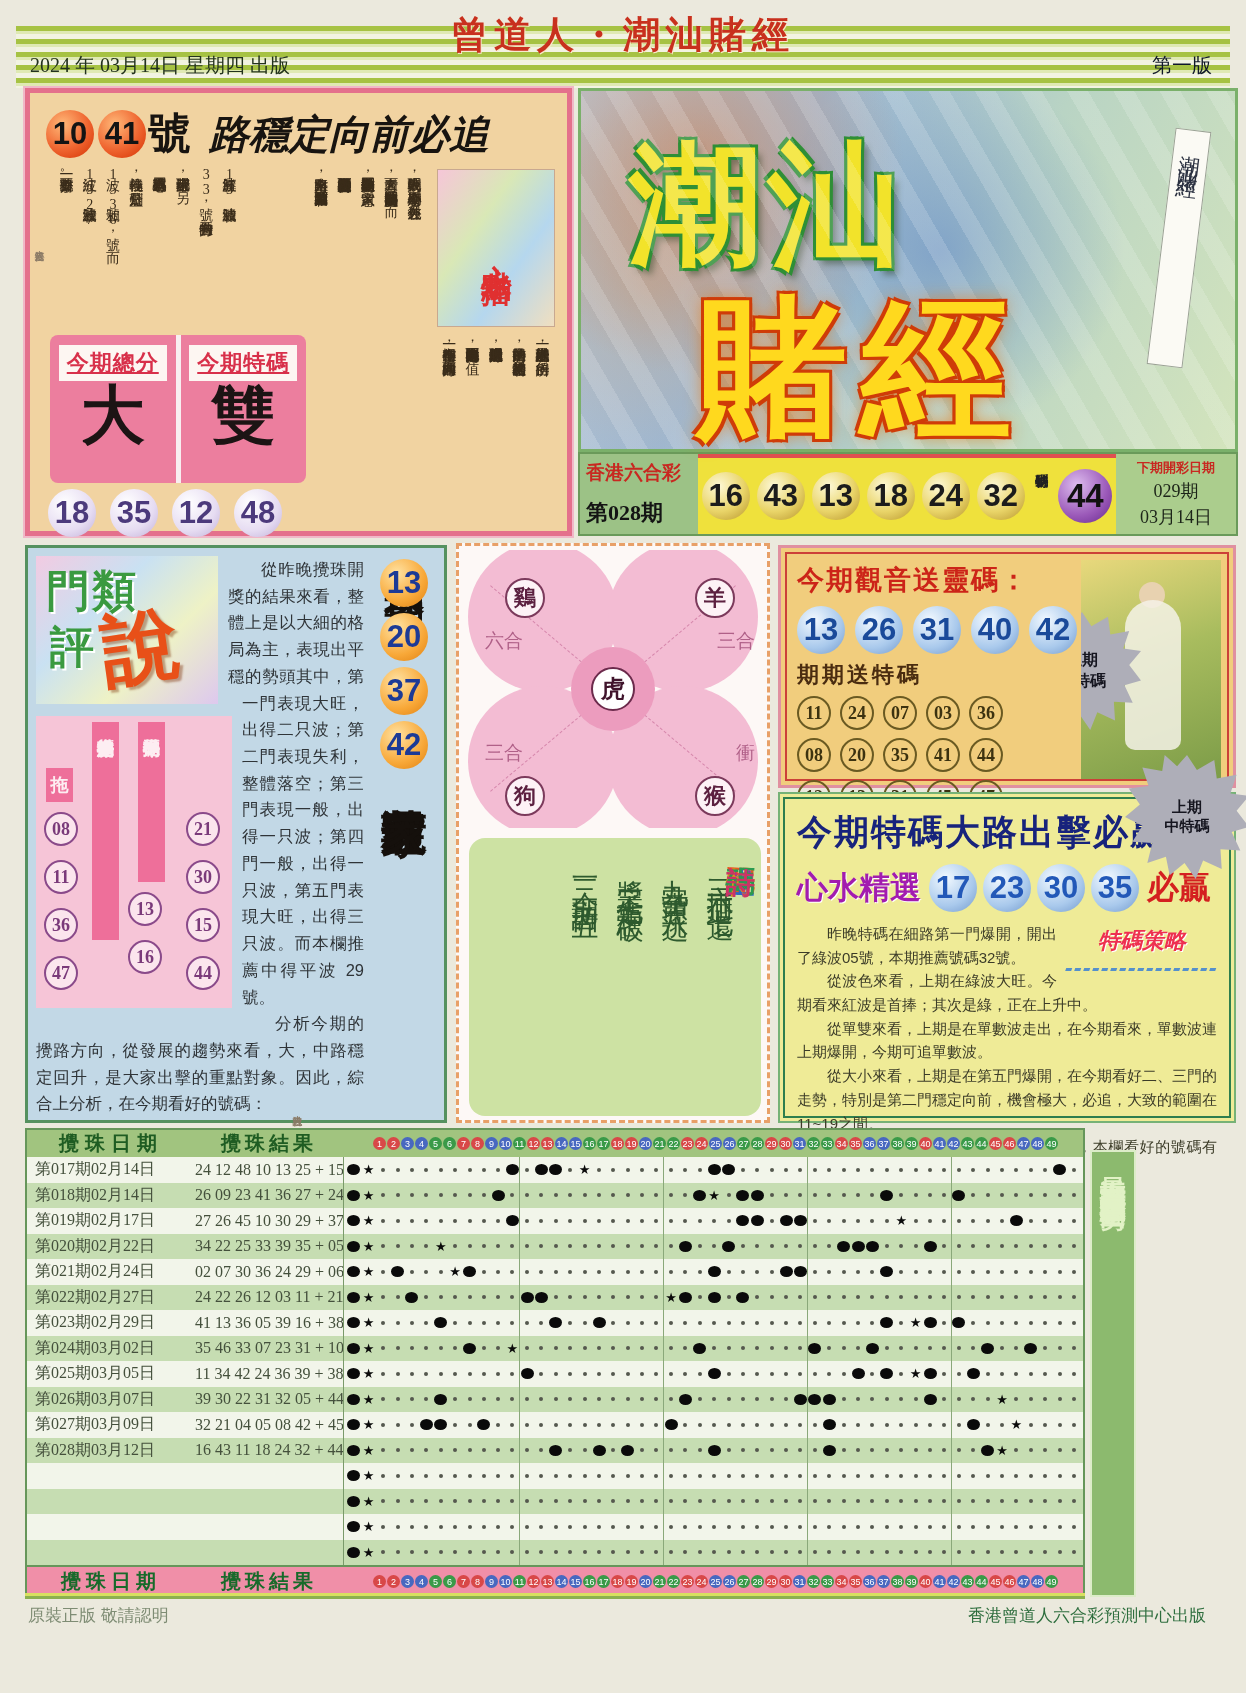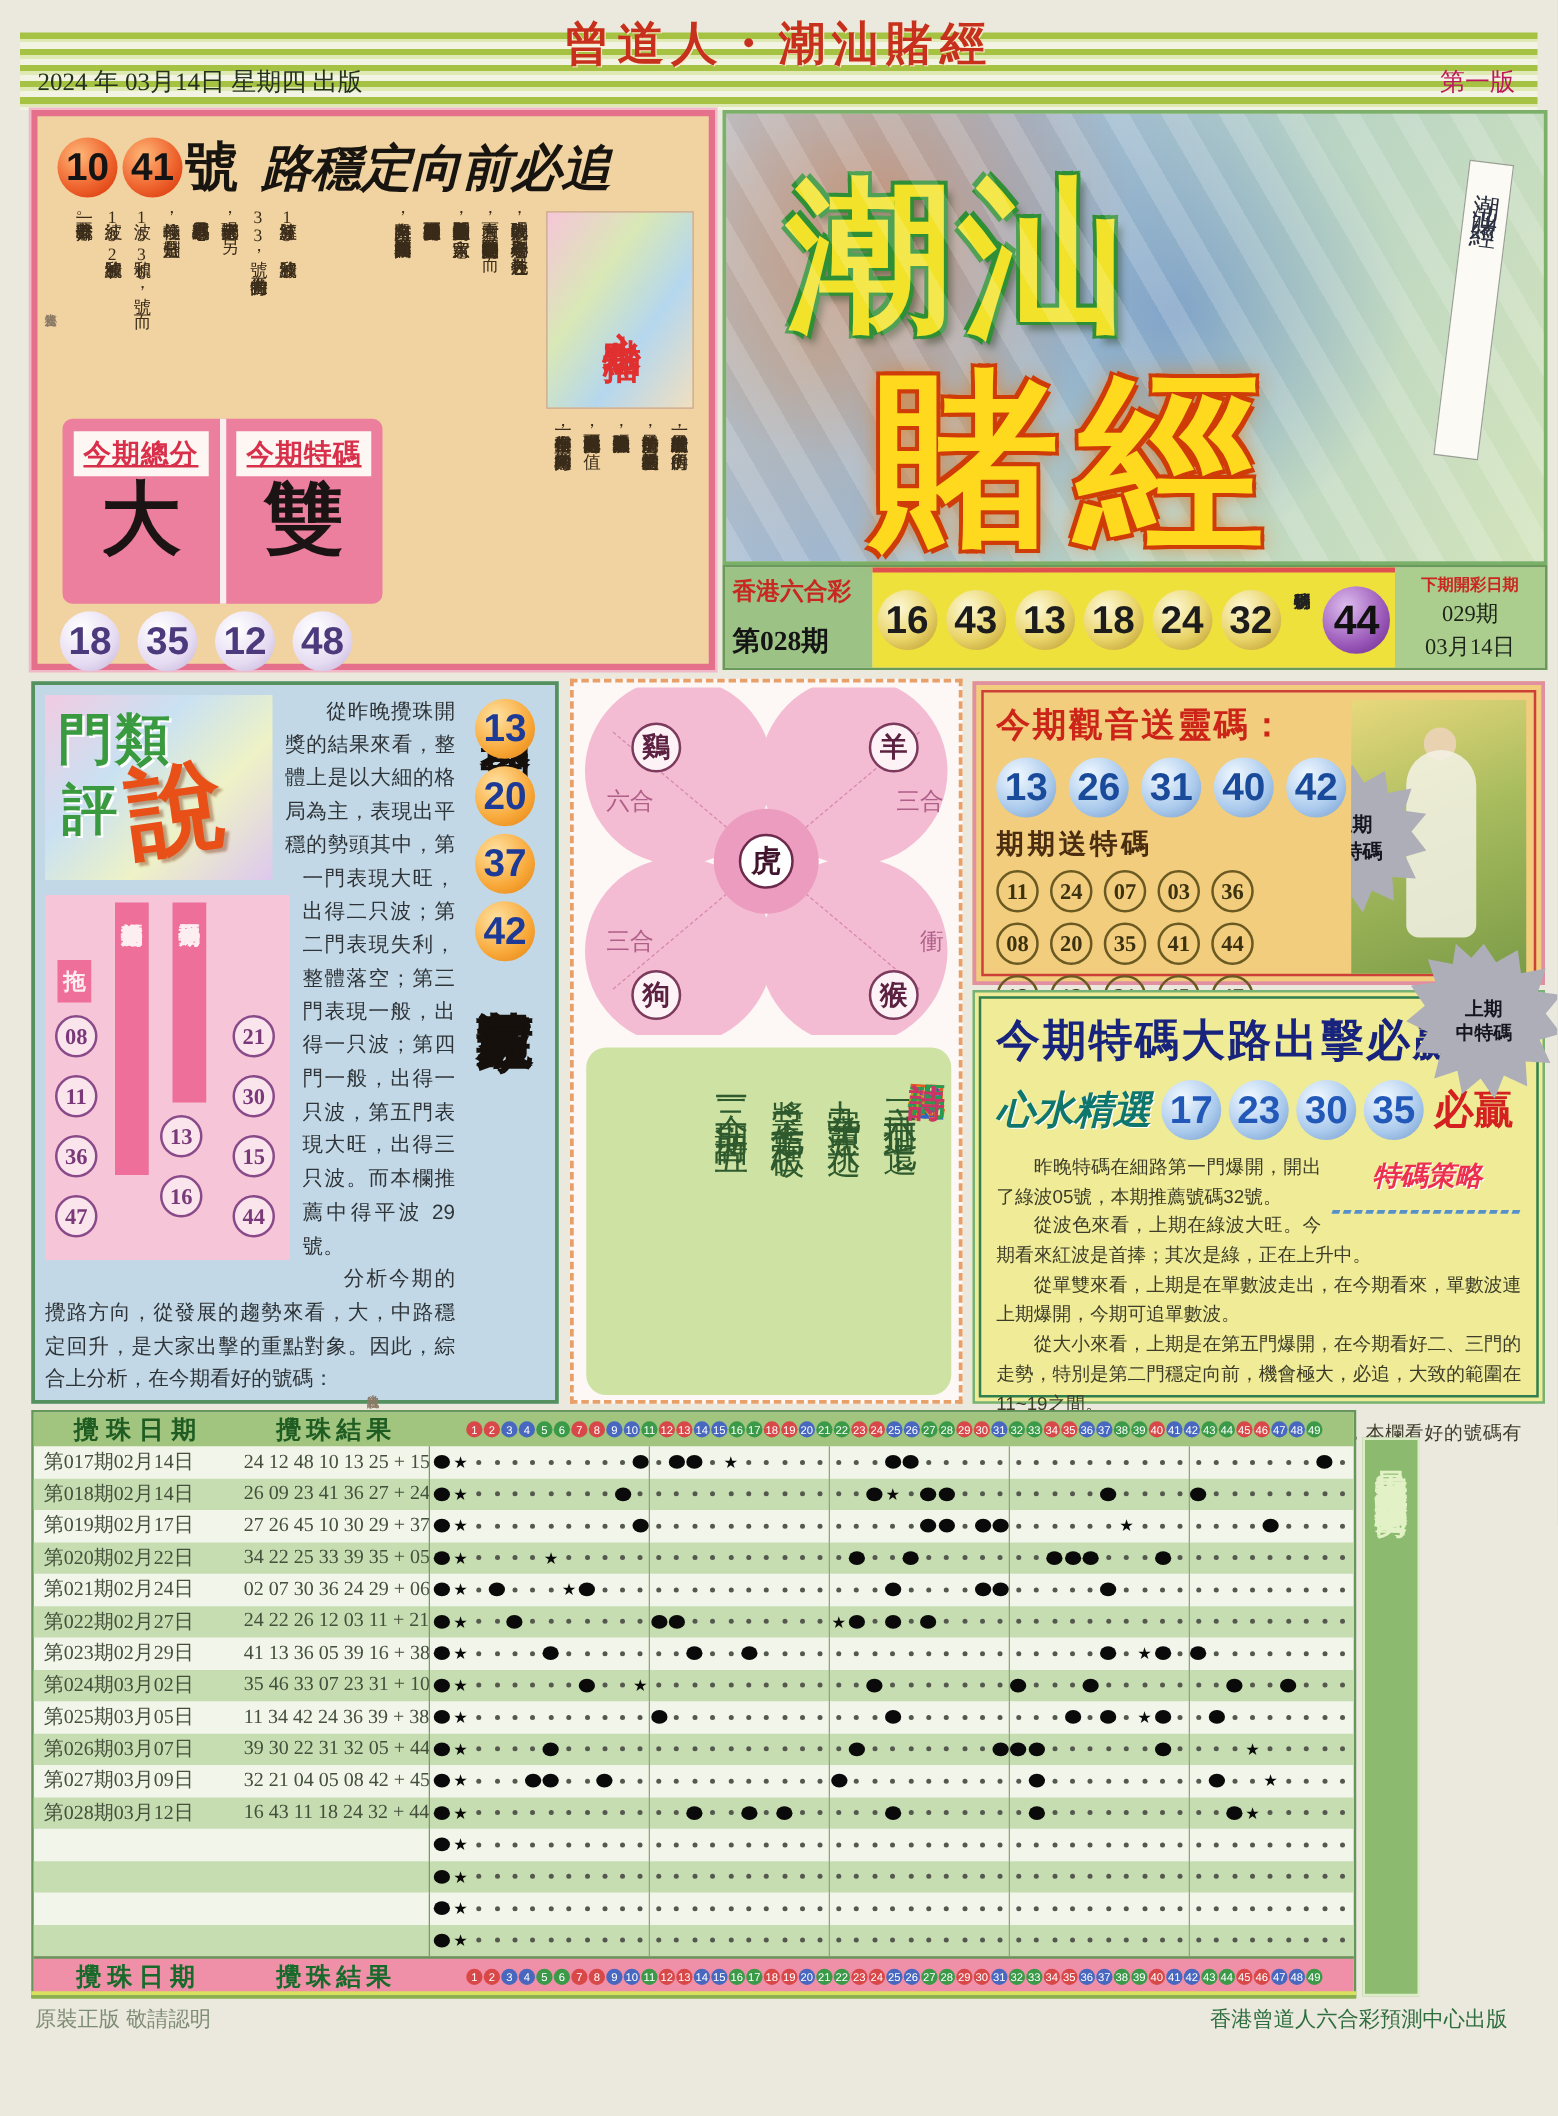--- a/index.html
+++ b/index.html
@@ -5,21 +5,21 @@
 * {margin:0;padding:0;box-sizing:border-box;}
 body {background:#d8d8d0;font-family:"Liberation Sans",sans-serif;}
 #page {position:relative;width:1246px;height:1693px;margin:0 auto;background:#ebe9dd;overflow:hidden;}
 
 
 .hdr-stripes {position:absolute;left:16px;top:26px;width:1214px;height:62px;
   background:repeating-linear-gradient(180deg,#a6c243 0 5px,#dfe9b4 5px 8px,#f2f3e2 8px 13px);}
 .hdr-title {position:absolute;left:0;top:10px;width:100%;text-align:center;
   font-size:37px;font-weight:bold;color:#c8301e;letter-spacing:6px;text-shadow:1px 1px 0 #f8e8c8;}
 .hdr-date {position:absolute;left:30px;top:52px;font-size:20px;color:#23321e;font-family:"Liberation Serif",serif;}
-.hdr-edition {position:absolute;right:34px;top:52px;font-size:20px;color:#be185d;font-family:"Liberation Serif",serif;}
+.hdr-edition {position:absolute;right:34px;top:52px;font-size:20px;color:#0f172a;font-family:"Liberation Serif",serif;}
 
 
 .ball {display:inline-flex;align-items:center;justify-content:center;border-radius:50%;
   font-weight:bold;font-family:"Liberation Sans",sans-serif;flex:none;}
 .ball.gold {background:radial-gradient(circle at 35% 30%,#fdf8d6,#e9d468 55%,#b5922a);color:#1c1c1c;}
 .ball.purple {background:radial-gradient(circle at 35% 30%,#ddbcee,#9a58b8 60%,#65278b);color:#111;}
 .ball.lav {background:radial-gradient(circle at 35% 30%,#ffffff,#e6dcf2 60%,#bfaed8);color:#4c3a7c;}
 .ball.ored {background:radial-gradient(circle at 35% 30%,#ffb878,#ef6530 55%,#d32f00);color:#141414;}
 .ball.orange {background:radial-gradient(circle at 35% 30%,#ffe2a2,#f8a838 60%,#df7f10);color:#1c3a96;}
 .ball.blue {background:radial-gradient(circle at 35% 30%,#f2f9ff,#a9c9ec 60%,#6f97cb);color:#1a4a9a;}
@@ -168,21 +168,21 @@
   align-items:center;justify-content:center;font-weight:bold;text-align:center;
   clip-path:polygon(50% 0%,58% 12%,72% 4%,74% 19%,90% 16%,85% 31%,100% 33%,90% 45%,100% 58%,86% 62%,93% 77%,77% 76%,78% 92%,63% 85%,57% 100%,48% 87%,36% 97%,33% 82%,18% 87%,22% 71%,6% 70%,14% 57%,0% 50%,12% 40%,3% 27%,19% 25%,14% 10%,30% 13%,32% 0%,42% 9%);}
 .pg-burst {left:-58px;top:52px;width:118px;height:118px;font-size:16px;}
 
 
 .panelS {position:absolute;left:778px;top:792px;width:458px;height:331px;background:#efeb97;
   border:2px solid #76b276;}
 .panelS .inner {position:absolute;inset:3px;border:2px solid #2e7e4e;padding:10px 12px;}
 .ps-head {font-size:35px;font-weight:bold;color:#17237c;letter-spacing:2px;font-family:"Liberation Serif",serif;}
 .ps-pick {display:flex;align-items:center;gap:8px;margin:8px 0 10px 0;}
-.ps-pick .lab {font-size:31px;font-weight:bold;color:#0f766e;text-shadow:1px 1px 0 #fff;font-style:italic;}
+.ps-pick .lab {font-size:31px;font-weight:bold;color:#a21caf;text-shadow:1px 1px 0 #fff;}
 .ps-pick .ball {width:46px;height:46px;font-size:32px;color:#2258b8;}
 .ps-pick .win {font-size:32px;font-weight:bold;color:#d42020;}
 .ps-body {font-size:15px;color:#3c3c28;line-height:1.58;text-align:justify;}
 .ps-body p {text-indent:2em;}
 .ps-strategy {float:right;width:150px;margin:2px 0 4px 10px;text-align:center;}
 .ps-strategy .s1 {font-size:22px;font-weight:bold;font-style:italic;color:#ee3050;
   text-shadow:1px 1px 0 #fff;}
 .ps-strategy .s2 {height:10px;border-bottom:3px dashed #5590cc;transform:skewX(-20deg);margin-top:2px;}
 .ps-burst {right:-20px;top:-44px;width:124px;height:124px;font-size:15px;z-index:4;}
 

